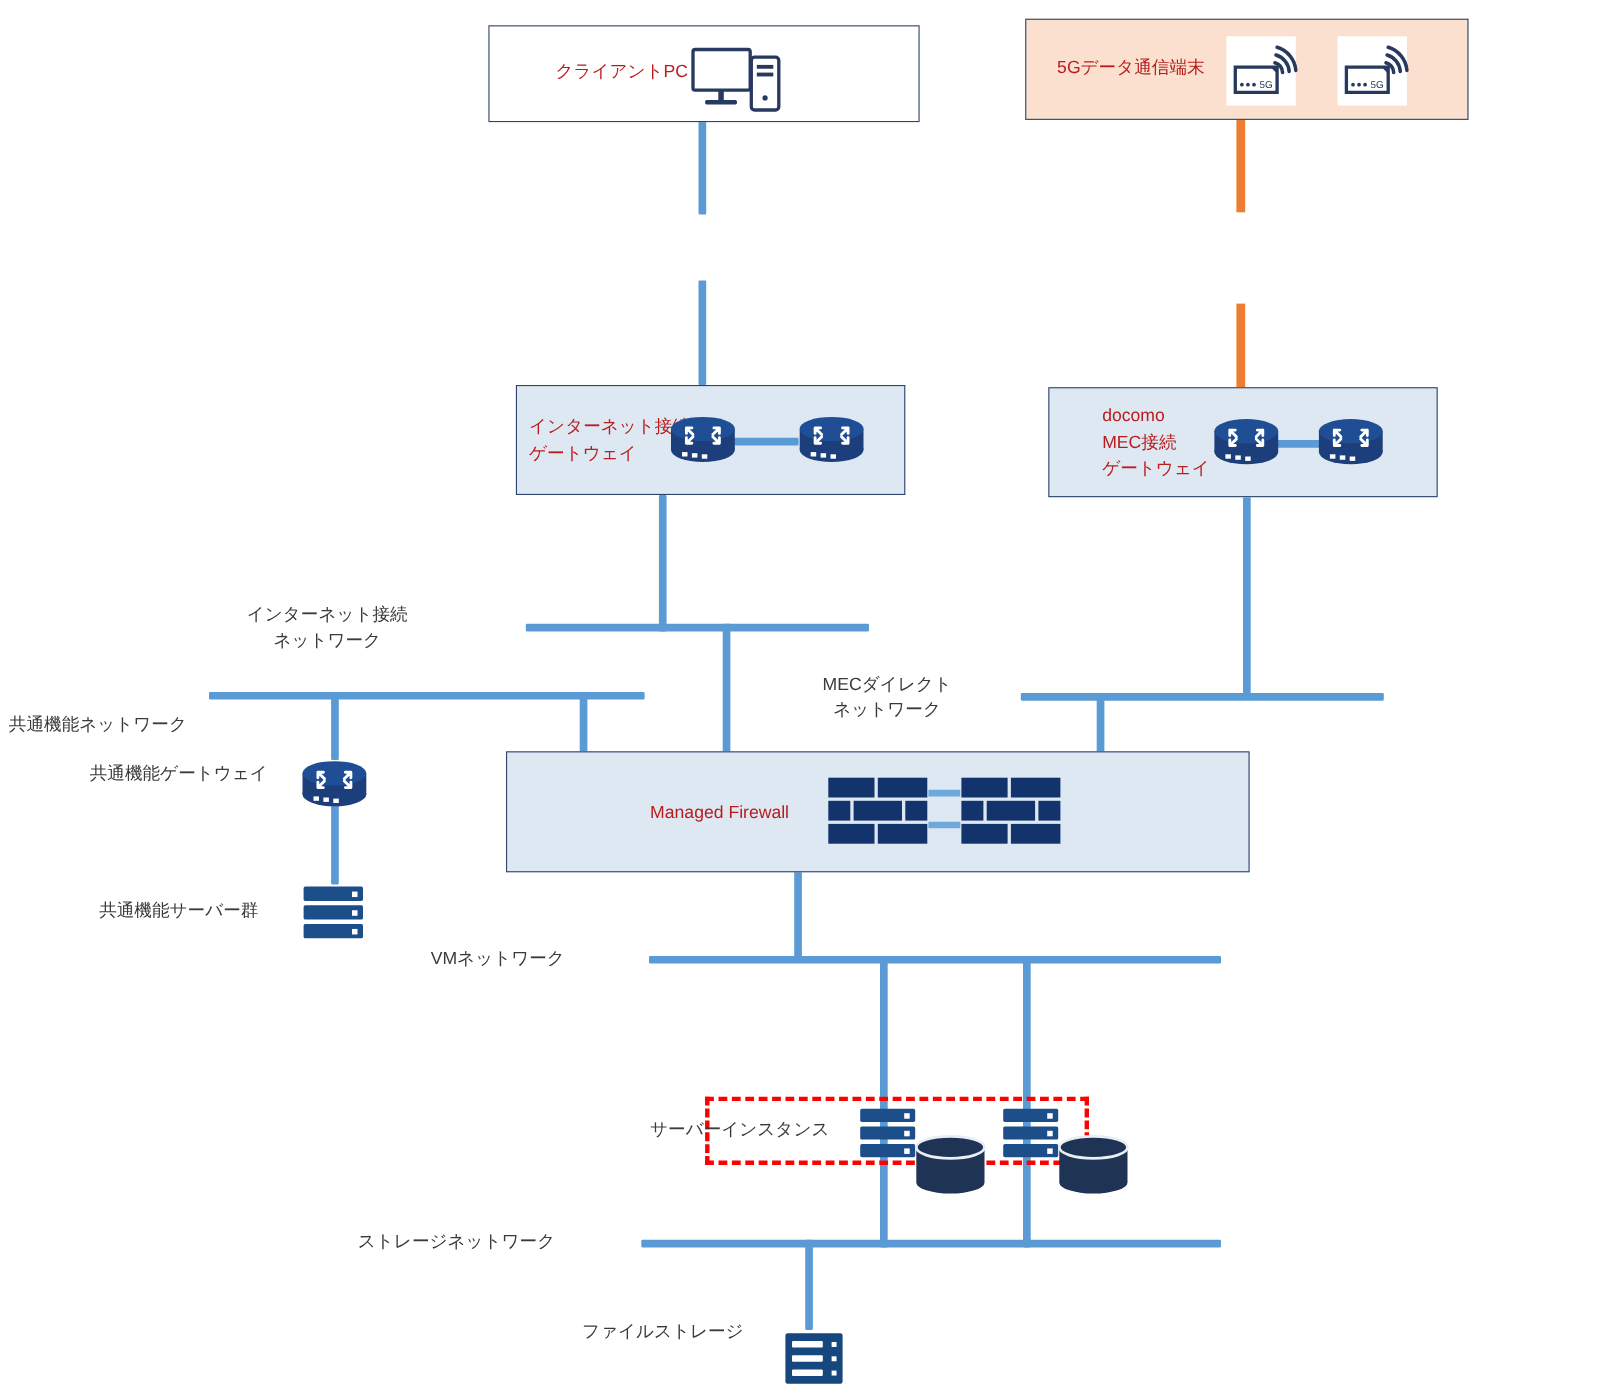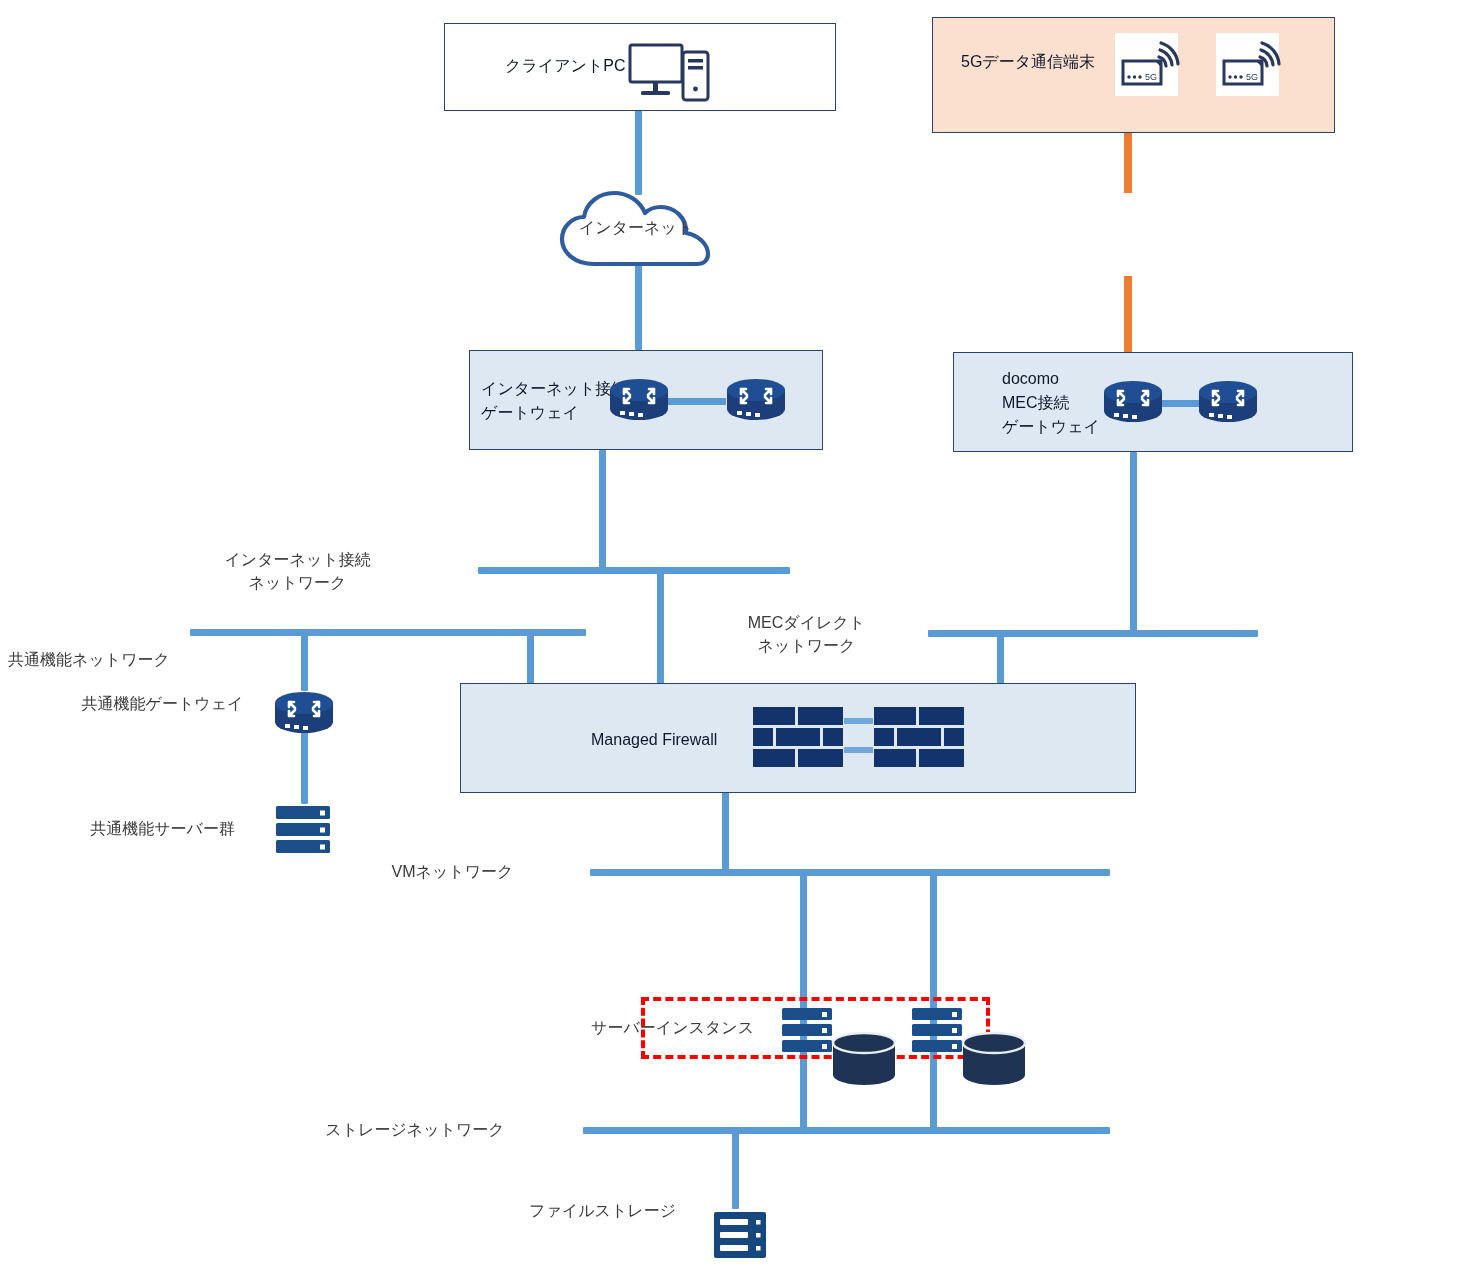--- a/index.html
+++ b/index.html
@@ -8,21 +8,21 @@
 
   .lbl{position:absolute;color:#3a3a3a;font-size:16px;line-height:23px;white-space:pre-line;}
   .lbl.r{text-align:center;}
   .lbl.c{text-align:center;}
 
   
   .box{position:absolute;border:1.5px solid #2b436b;box-sizing:border-box;}
   .box.white{background:#ffffff;}
   .box.peach{background:#fbe0cf;}
   .box.lblue{background:#dee8f3;}
-  .box .btxt{position:absolute;color:#0f172a;font-size:16px;line-height:24px;white-space:pre-line;}
+  .box .btxt{position:absolute;color:#b91c1c;font-size:16px;line-height:24px;white-space:pre-line;}
 
   
   .hline{position:absolute;background:#5b9bd5;height:7px;border-radius:1px;}
   .vline{position:absolute;background:#5b9bd5;width:7px;border-radius:1px;}
   .oline{position:absolute;background:#ed7d31;width:8px;}
 
   .redbox{position:absolute;border:4px dashed #ff0000;box-sizing:border-box;}
 
   .iconwrap{position:absolute;}
   svg{display:block;overflow:visible;}
@@ -73,21 +73,21 @@
         <rect x="24" y="40" width="5" height="10" fill="#27395e"></rect>
         <rect x="12" y="49" width="29" height="4" rx="1.5" fill="#27395e"></rect>
         <rect x="54" y="10" width="25" height="48" rx="3" fill="#fff" stroke="#27395e" stroke-width="3"></rect>
         <rect x="59" y="17" width="15" height="3.5" fill="#27395e"></rect>
         <rect x="59" y="24" width="15" height="3.5" fill="#27395e"></rect>
         <circle cx="66.5" cy="47" r="2.4" fill="#27395e"></circle>
       </svg>
     </div>
   </div>
 
-  <div class="box peach" style="left:932px;top:17px;width:403px;height:116px;">
+  <div class="box peach" style="left:932px;top:17px;width:403px;height:92px;">
     <div class="btxt" style="left:28px;top:32px;">5Gデータ通信端末</div>
     <div class="iconwrap" style="left:182px;top:15px;">
       <svg width="63" height="63" viewBox="0 0 63 63">
         <rect x="0" y="0" width="63" height="63" fill="#ffffff"></rect>
         <path d="M8 28 h38 v23 h-38 z" fill="#fff" stroke="#27395e" stroke-width="3"></path>
         <path d="M40 28 l6 6 v-6 z" fill="#27395e"></path>
         <circle cx="14" cy="44" r="1.7" fill="#27395e"></circle>
         <circle cx="19.5" cy="44" r="1.7" fill="#27395e"></circle>
         <circle cx="25" cy="44" r="1.7" fill="#27395e"></circle>
         <text x="30" y="47" font-size="9" font-family="'Liberation Sans',sans-serif" fill="#27395e">5G</text>
@@ -105,28 +105,20 @@
         <circle cx="19.5" cy="44" r="1.7" fill="#27395e"></circle>
         <circle cx="25" cy="44" r="1.7" fill="#27395e"></circle>
         <text x="30" y="47" font-size="9" font-family="'Liberation Sans',sans-serif" fill="#27395e">5G</text>
         <path d="M44 24 a10 10 0 0 1 7 9" fill="none" stroke="#27395e" stroke-width="3.2" stroke-linecap="round"></path>
         <path d="M45 17 a17 17 0 0 1 12 15" fill="none" stroke="#27395e" stroke-width="3.2" stroke-linecap="round"></path>
         <path d="M46 10 a24 24 0 0 1 17 21" fill="none" stroke="#27395e" stroke-width="3.2" stroke-linecap="round"></path>
       </svg>
     </div>
   </div>
 
-  <div class="iconwrap" style="left:556px;top:186px;">
-    <svg width="160" height="85" viewBox="0 0 160 85">
-      <path d="M38 78 C18 78 6 66 6 53 C6 41 16 31 28 31 C30 17 43 7 58 7 C72 7 84 15 89 27
-               C93 23 99 21 105 21 C119 21 130 32 130 45 C130 45 130 46 130 47
-               C142 49 152 58 152 68 C152 74 148 78 141 78 Z" fill="#ffffff" stroke="#2e5c9e" stroke-width="4.2" stroke-linejoin="round"></path>
-    </svg>
-    <div class="lbl c" style="left:0px;top:30px;width:160px;">インターネット</div>
-  </div>
 
   <div class="box lblue" style="left:469px;top:350px;width:354px;height:100px;">
     <div class="btxt" style="left:11px;top:26px;">インターネット接続
 ゲートウェイ</div>
     <div class="hline" style="left:168px;top:47px;width:88px;height:7px;"></div>
     <div class="iconwrap" style="left:138px;top:22px;">
       <svg width="62" height="50" viewBox="0 0 62 50">
         <ellipse cx="31" cy="36" rx="29" ry="11" fill="#1c3f7c"></ellipse>
         <rect x="2" y="17" width="58" height="19" fill="#1c3f7c"></rect>
         <ellipse cx="31" cy="17" rx="29" ry="11" fill="#1f4e95"></ellipse>
@@ -149,21 +141,21 @@
         <path d="M22 24 l-6 6 M16 30 l0 -5 M16 30 l5 0" stroke="#fff" stroke-width="2.6" fill="none" stroke-linecap="round"></path>
         <path d="M40 24 l6 6 M46 30 l0 -5 M46 30 l-5 0" stroke="#fff" stroke-width="2.6" fill="none" stroke-linecap="round"></path>
         <rect x="12" y="38" width="5" height="4" fill="#fff"></rect>
         <rect x="21" y="39" width="5" height="4" fill="#fff"></rect>
         <rect x="30" y="40" width="5" height="4" fill="#fff"></rect>
       </svg>
     </div>
   </div>
 
 
-  <div class="box lblue" style="left:953px;top:352px;width:400px;height:100px;">
+  <div class="box lblue" style="left:953px;top:352px;width:354px;height:100px;">
     <div class="btxt" style="left:48px;top:14px;">docomo
 MEC接続
 ゲートウェイ</div>
     <div class="hline" style="left:185px;top:47px;width:62px;height:7px;"></div>
     <div class="iconwrap" style="left:148px;top:22px;">
       <svg width="62" height="50" viewBox="0 0 62 50">
         <ellipse cx="31" cy="36" rx="29" ry="11" fill="#1c3f7c"></ellipse>
         <rect x="2" y="17" width="58" height="19" fill="#1c3f7c"></rect>
         <ellipse cx="31" cy="17" rx="29" ry="11" fill="#1f4e95"></ellipse>
         <path d="M22 22 l-6 -6 M16 16 l0 5 M16 16 l5 0" stroke="#fff" stroke-width="2.6" fill="none" stroke-linecap="round"></path>

